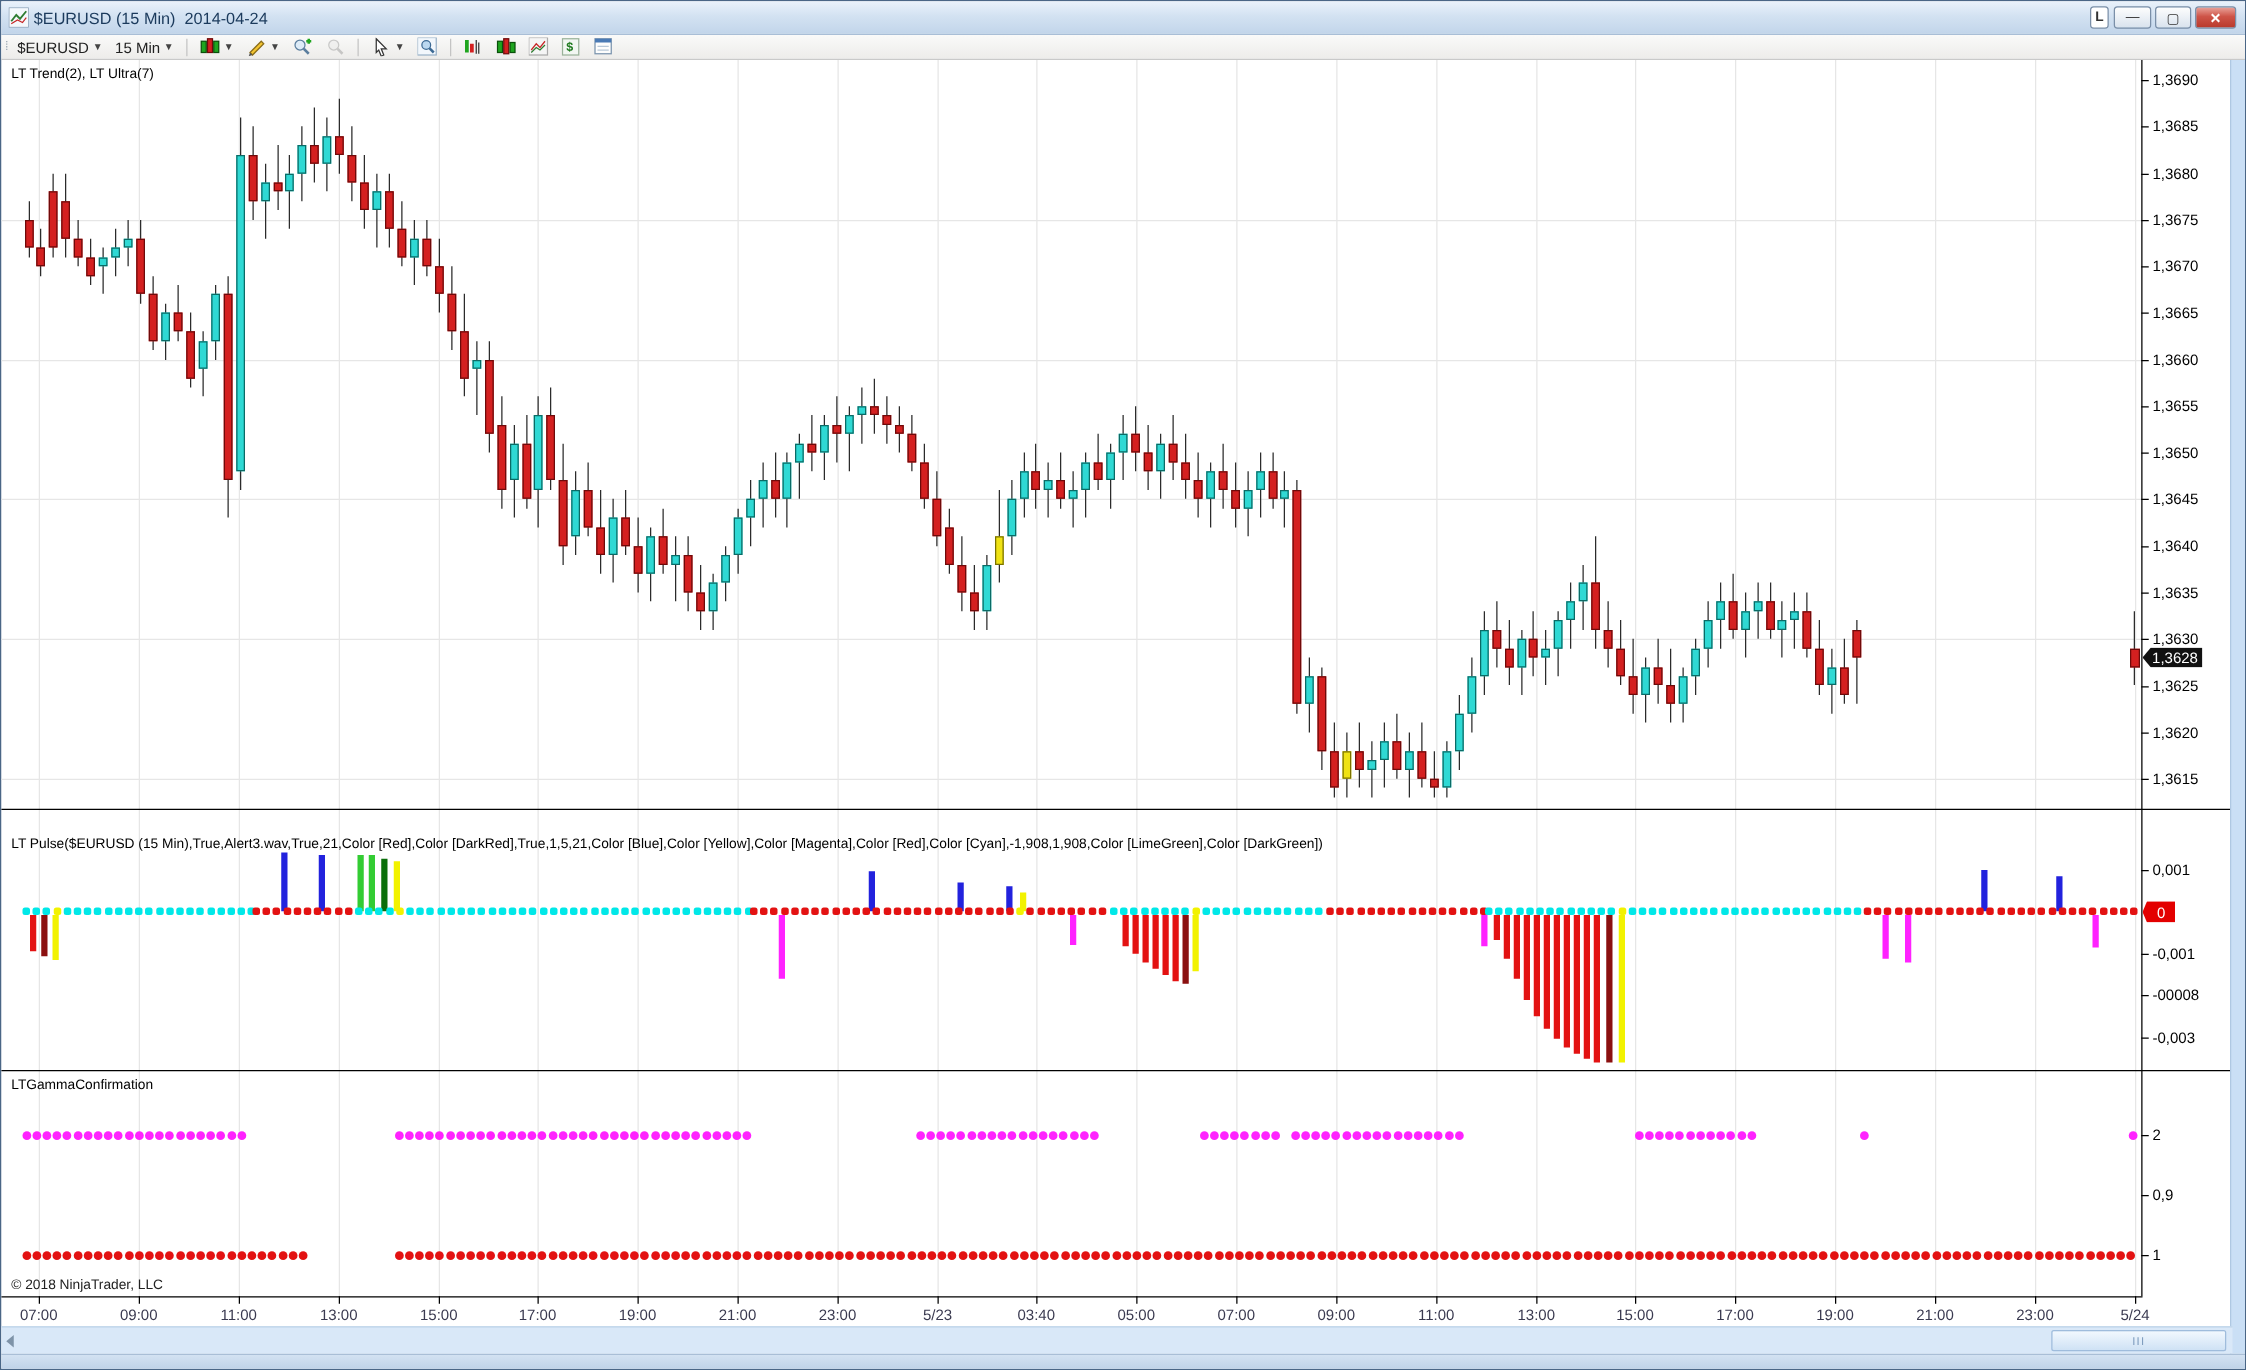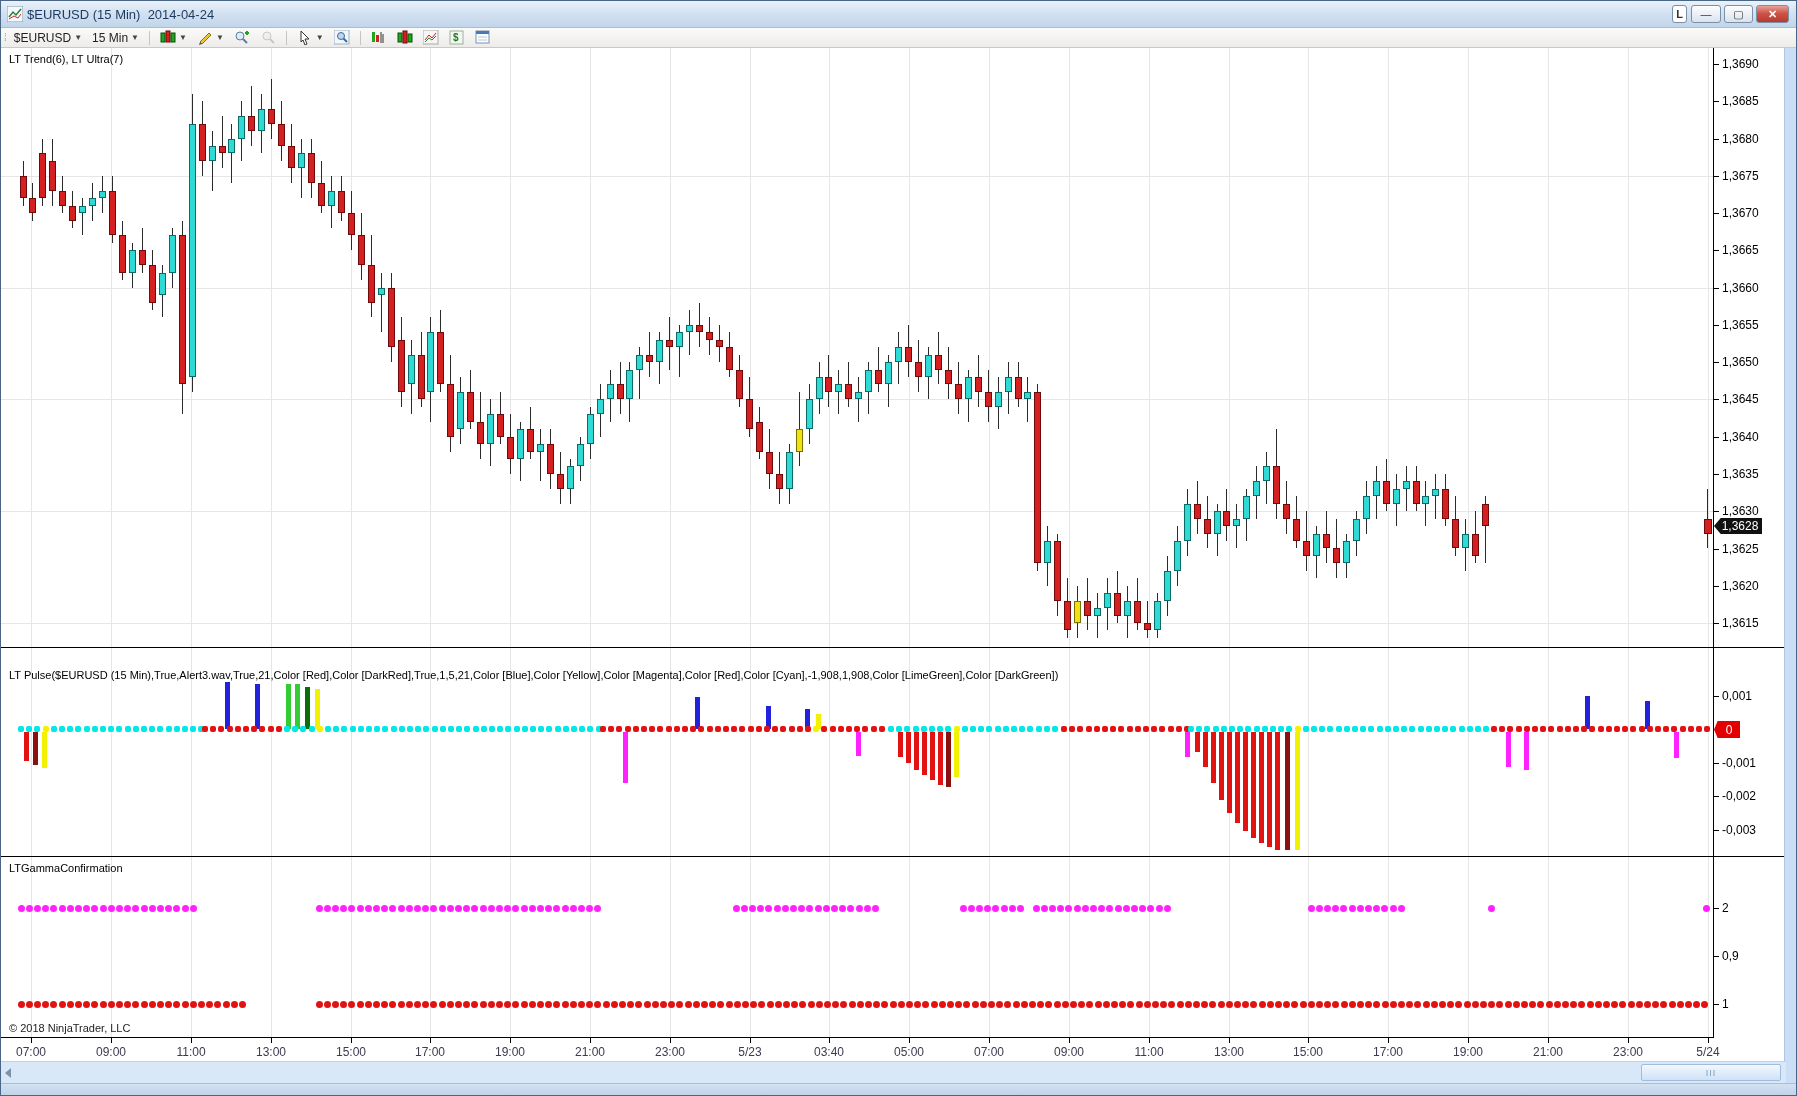--- a/index.html
+++ b/index.html
@@ -1086,21 +1086,21 @@
       <div style="position: absolute; left: 1721px; top: 540.51px; font: 12px &quot;Liberation Sans&quot;, sans-serif; color: rgb(0, 0, 0);">1,3625</div>
       <div style="position: absolute; left: 1712px; top: 584.78px; width: 6px; height: 1px; background: rgb(0, 0, 0);"></div>
       <div style="position: absolute; left: 1721px; top: 577.78px; font: 12px &quot;Liberation Sans&quot;, sans-serif; color: rgb(0, 0, 0);">1,3620</div>
       <div style="position: absolute; left: 1712px; top: 622.05px; width: 6px; height: 1px; background: rgb(0, 0, 0);"></div>
       <div style="position: absolute; left: 1721px; top: 615.05px; font: 12px &quot;Liberation Sans&quot;, sans-serif; color: rgb(0, 0, 0);">1,3615</div>
       <div style="position: absolute; left: 1712px; top: 694.5px; width: 6px; height: 1px; background: rgb(0, 0, 0);"></div>
       <div style="position: absolute; left: 1721px; top: 687.5px; font: 12px &quot;Liberation Sans&quot;, sans-serif; color: rgb(0, 0, 0);">0,001</div>
       <div style="position: absolute; left: 1712px; top: 761.5px; width: 6px; height: 1px; background: rgb(0, 0, 0);"></div>
       <div style="position: absolute; left: 1721px; top: 754.5px; font: 12px &quot;Liberation Sans&quot;, sans-serif; color: rgb(0, 0, 0);">-0,001</div>
       <div style="position: absolute; left: 1712px; top: 795px; width: 6px; height: 1px; background: rgb(0, 0, 0);"></div>
-      <div style="position: absolute; left: 1721px; top: 788px; font: 12px &quot;Liberation Sans&quot;, sans-serif; color: rgb(0, 0, 0);">-0,002</div>
+      <div style="position: absolute; left: 1721px; top: 788px; font: 12px &quot;Liberation Sans&quot;, sans-serif; color: rgb(0, 0, 0);">-00008</div>
       <div style="position: absolute; left: 1712px; top: 828.5px; width: 6px; height: 1px; background: rgb(0, 0, 0);"></div>
       <div style="position: absolute; left: 1721px; top: 821.5px; font: 12px &quot;Liberation Sans&quot;, sans-serif; color: rgb(0, 0, 0);">-0,003</div>
       <div style="position: absolute; left: 1712px; top: 907px; width: 6px; height: 1px; background: rgb(0, 0, 0);"></div>
       <div style="position: absolute; left: 1721px; top: 900px; font: 12px &quot;Liberation Sans&quot;, sans-serif; color: rgb(0, 0, 0);">2</div>
       <div style="position: absolute; left: 1712px; top: 955px; width: 6px; height: 1px; background: rgb(0, 0, 0);"></div>
       <div style="position: absolute; left: 1721px; top: 948px; font: 12px &quot;Liberation Sans&quot;, sans-serif; color: rgb(0, 0, 0);">0,9</div>
       <div style="position: absolute; left: 1712px; top: 1003px; width: 6px; height: 1px; background: rgb(0, 0, 0);"></div>
       <div style="position: absolute; left: 1721px; top: 996px; font: 12px &quot;Liberation Sans&quot;, sans-serif; color: rgb(0, 0, 0);">1</div>
       <div style="position: absolute; left: 30px; top: 1036px; width: 1px; height: 6px; background: rgb(0, 0, 0);"></div>
       <div style="position: absolute; left: 30px; top: 1044px; font: 12px &quot;Liberation Sans&quot;, sans-serif; color: rgb(58, 58, 80); transform: translateX(-50%); white-space: nowrap;">07:00</div>
@@ -1141,21 +1141,21 @@
       <div style="position: absolute; left: 1467px; top: 1036px; width: 1px; height: 6px; background: rgb(0, 0, 0);"></div>
       <div style="position: absolute; left: 1467px; top: 1044px; font: 12px &quot;Liberation Sans&quot;, sans-serif; color: rgb(58, 58, 80); transform: translateX(-50%); white-space: nowrap;">19:00</div>
       <div style="position: absolute; left: 1547px; top: 1036px; width: 1px; height: 6px; background: rgb(0, 0, 0);"></div>
       <div style="position: absolute; left: 1547px; top: 1044px; font: 12px &quot;Liberation Sans&quot;, sans-serif; color: rgb(58, 58, 80); transform: translateX(-50%); white-space: nowrap;">21:00</div>
       <div style="position: absolute; left: 1627px; top: 1036px; width: 1px; height: 6px; background: rgb(0, 0, 0);"></div>
       <div style="position: absolute; left: 1627px; top: 1044px; font: 12px &quot;Liberation Sans&quot;, sans-serif; color: rgb(58, 58, 80); transform: translateX(-50%); white-space: nowrap;">23:00</div>
       <div style="position: absolute; left: 1707px; top: 1036px; width: 1px; height: 6px; background: rgb(0, 0, 0);"></div>
       <div style="position: absolute; left: 1707px; top: 1044px; font: 12px &quot;Liberation Sans&quot;, sans-serif; color: rgb(58, 58, 80); transform: translateX(-50%); white-space: nowrap;">5/24</div>
     </div>
 
-  <div class="panel-label" style="left:8px;top:52px;">LT Trend(6), LT Ultra(7)</div>
+  <div class="panel-label" style="left:8px;top:52px;">LT Trend(2), LT Ultra(7)</div>
   <div class="panel-label" style="left:8px;top:668px;">LT Pulse($EURUSD (15 Min),True,Alert3.wav,True,21,Color [Red],Color [DarkRed],True,1,5,21,Color [Blue],Color [Yellow],Color [Magenta],Color [Red],Color [Cyan],-1,908,1,908,Color [LimeGreen],Color [DarkGreen])</div>
   <div class="panel-label" style="left:8px;top:861px;">LTGammaConfirmation</div>
 
   <div id="watermark">
   </div>
 
   <div class="badge" style="left:1713px;top:517px;width:48px;height:16px;background:#111;">1,3628</div>
   <div class="badge" style="left:1713px;top:720px;width:26px;height:17px;background:#E30000;">0</div>
 
   <div id="copyright">© 2018 NinjaTrader, LLC</div>

